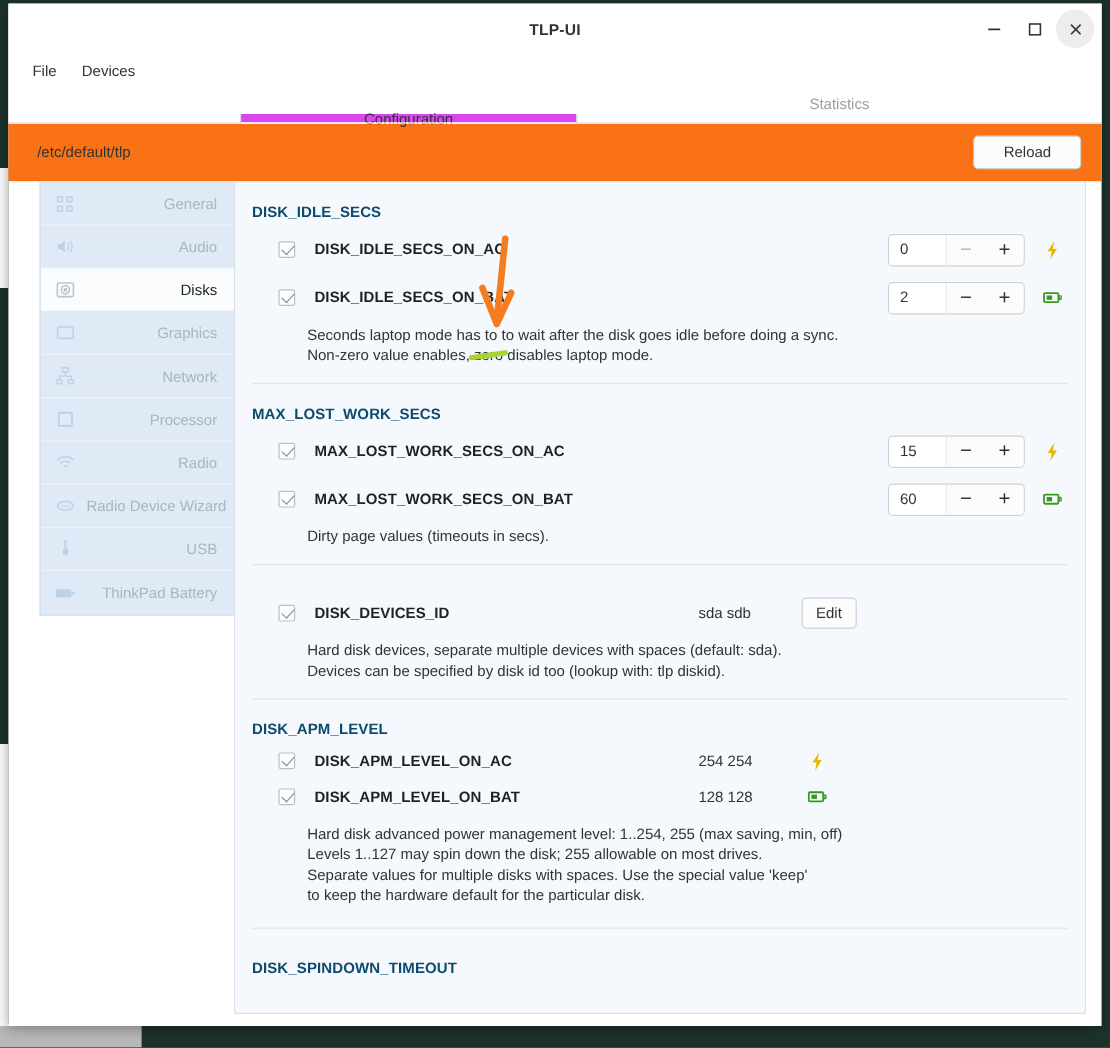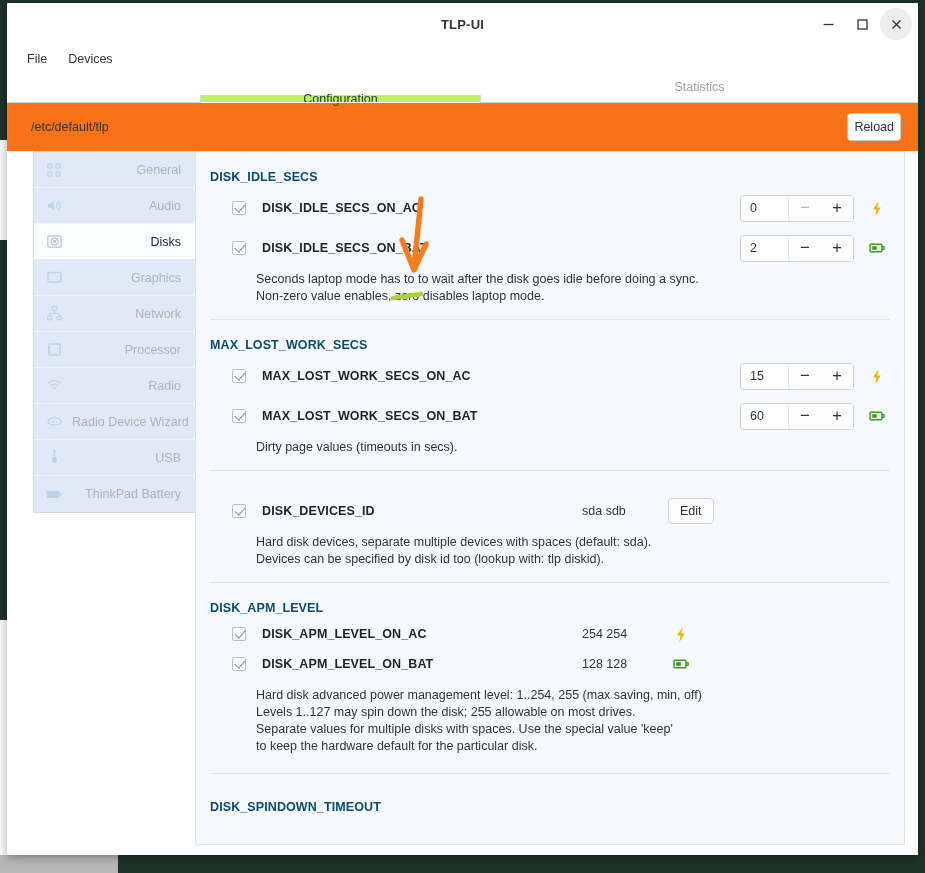--- a/index.html
+++ b/index.html
@@ -72,40 +72,40 @@
   }
   .tab {
     flex: 1; display: flex; align-items: center; justify-content: center;
     font-size: 12.5px; cursor: pointer; position: relative;
     color: #9aa0a6;
   }
   .tab.active {
     color: #2e3436;
     border-left: 1px solid #d8dbdd;
     border-right: 1px solid #d8dbdd;
-    background: #bef264;
+    background: #d946ef;
     margin-top: 23px;
   }
   .tab.active::after {
     content: ""; position: absolute; left: 0; right: 0; bottom: -1px;
     height: 1px; background: #ffffff;
   }
   .tab-spacer-l { width: 193px; }
 
   
   .pathbar {
     height: 48px; display: flex; align-items: center;
     padding: 0 17px 0 24px; justify-content: space-between;
     background: #f97316;
   }
   .path-text { font-size: 12.5px; color: #2e3436; }
   .reload-btn {
     font-size: 12.5px; color: #2e3436;
     background: #fcfcfc; border: 1px solid #cdd1d4; border-radius: 4px;
-    padding: 6px 6px; cursor: pointer;
+    padding: 6px 24px; cursor: pointer;
   }
 
   
   .main {
     position: relative; display: flex;
     margin: 0 13px 0 26px; height: 694px;
   }
 
   .sidebar {
     width: 162px; flex: 0 0 162px;

